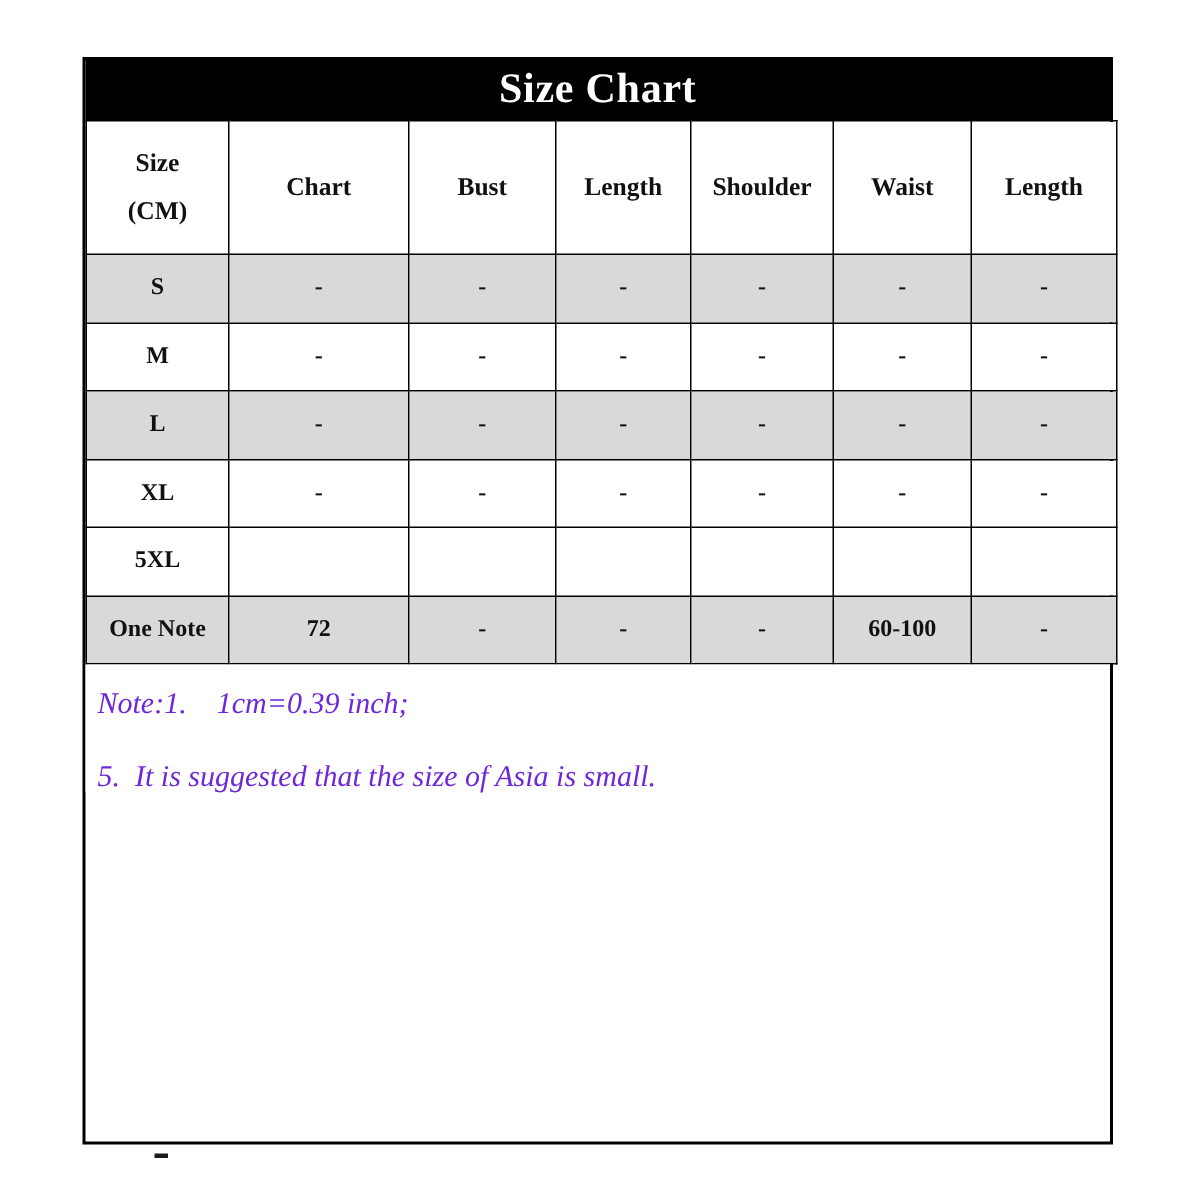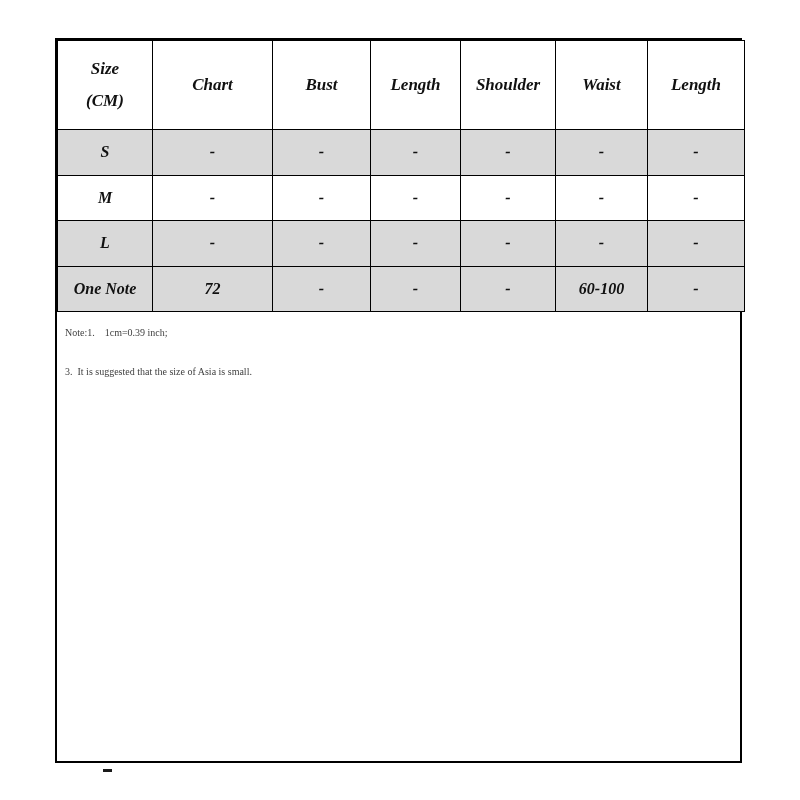--- a/index.html
+++ b/index.html
@@ -41,21 +41,20 @@
     font-size: 28px;
     letter-spacing: 0.5px;
     line-height: 1;
   }
 
   
   table.size-table {
     border-collapse: collapse;
     width: 100%;
     table-layout: fixed;
-    font-style: italic;
   }
   table.size-table td,
   table.size-table th {
     border: 1px solid #000000;
     text-align: center;
     vertical-align: middle;
     font-family: "Liberation Serif", "DejaVu Serif", serif;
     font-weight: bold;
     font-size: 16px;
     color: #111111;
@@ -99,43 +98,47 @@
     font-weight: bold;
   }
 
   
   #notes-area {
     background: #ffffff;
     padding: 16px 8px 0 8px;
     box-sizing: border-box;
   }
   .note-line {
-    color: #404040;
-    font-family: "Liberation Serif", "DejaVu Serif", serif;
-    font-size: 10px;
+    color: #6d28d9;
+    font-family: "Liberation Serif", "DejaVu Serif", serif;
+    font-size: 20px;
     line-height: 1;
     margin: 0 0 29px 0;
     white-space: pre;
+    font-style: italic;
   }
 
   
   #stray-mark {
     position: absolute;
     left: 103px;
     top: 769px;
     width: 9px;
     height: 3px;
     background: #1a1a1a;
   }
 </style>
 </head>
 <body>
 
 <div id="chart-frame">
 
+  <div id="title-bar">
+    <span class="title-text">Size Chart</span>
+  </div>
 
   <table class="size-table">
     <colgroup>
       <col class="c-size">
       <col class="c-length">
       <col class="c-bust">
       <col class="c-sleeve">
       <col class="c-shoulder">
       <col class="c-waist">
       <col class="c-weight">
@@ -175,32 +178,50 @@
         </tr>
         <tr class="data-row row-shaded">
           <td class="size-cell">L</td>
           <td class="value-cell">-</td>
           <td class="value-cell">-</td>
           <td class="value-cell">-</td>
           <td class="value-cell">-</td>
           <td class="value-cell">-</td>
           <td class="value-cell">-</td>
         </tr>
+        <tr class="data-row row-plain">
+          <td class="size-cell">XL</td>
+          <td class="value-cell">-</td>
+          <td class="value-cell">-</td>
+          <td class="value-cell">-</td>
+          <td class="value-cell">-</td>
+          <td class="value-cell">-</td>
+          <td class="value-cell">-</td>
+        </tr>
+        <tr class="data-row row-plain">
+          <td class="size-cell">5XL</td>
+          <td class="value-cell"></td>
+          <td class="value-cell"></td>
+          <td class="value-cell"></td>
+          <td class="value-cell"></td>
+          <td class="value-cell"></td>
+          <td class="value-cell"></td>
+        </tr>
         <tr class="data-row row-shaded">
           <td class="size-cell">One Note</td>
           <td class="value-cell">72</td>
           <td class="value-cell">-</td>
           <td class="value-cell">-</td>
           <td class="value-cell">-</td>
           <td class="value-cell">60-100</td>
           <td class="value-cell">-</td>
         </tr>
       </tbody>
   </table>
 
   <div id="notes-area">
       <div class="note-line">Note:1.    1cm=0.39 inch;</div>
-      <div class="note-line">3.  It is suggested that the size of Asia is small.</div>
+      <div class="note-line">5.  It is suggested that the size of Asia is small.</div>
     </div>
 
 </div>
 
 <div id="stray-mark"></div>
 
 </body></html>

